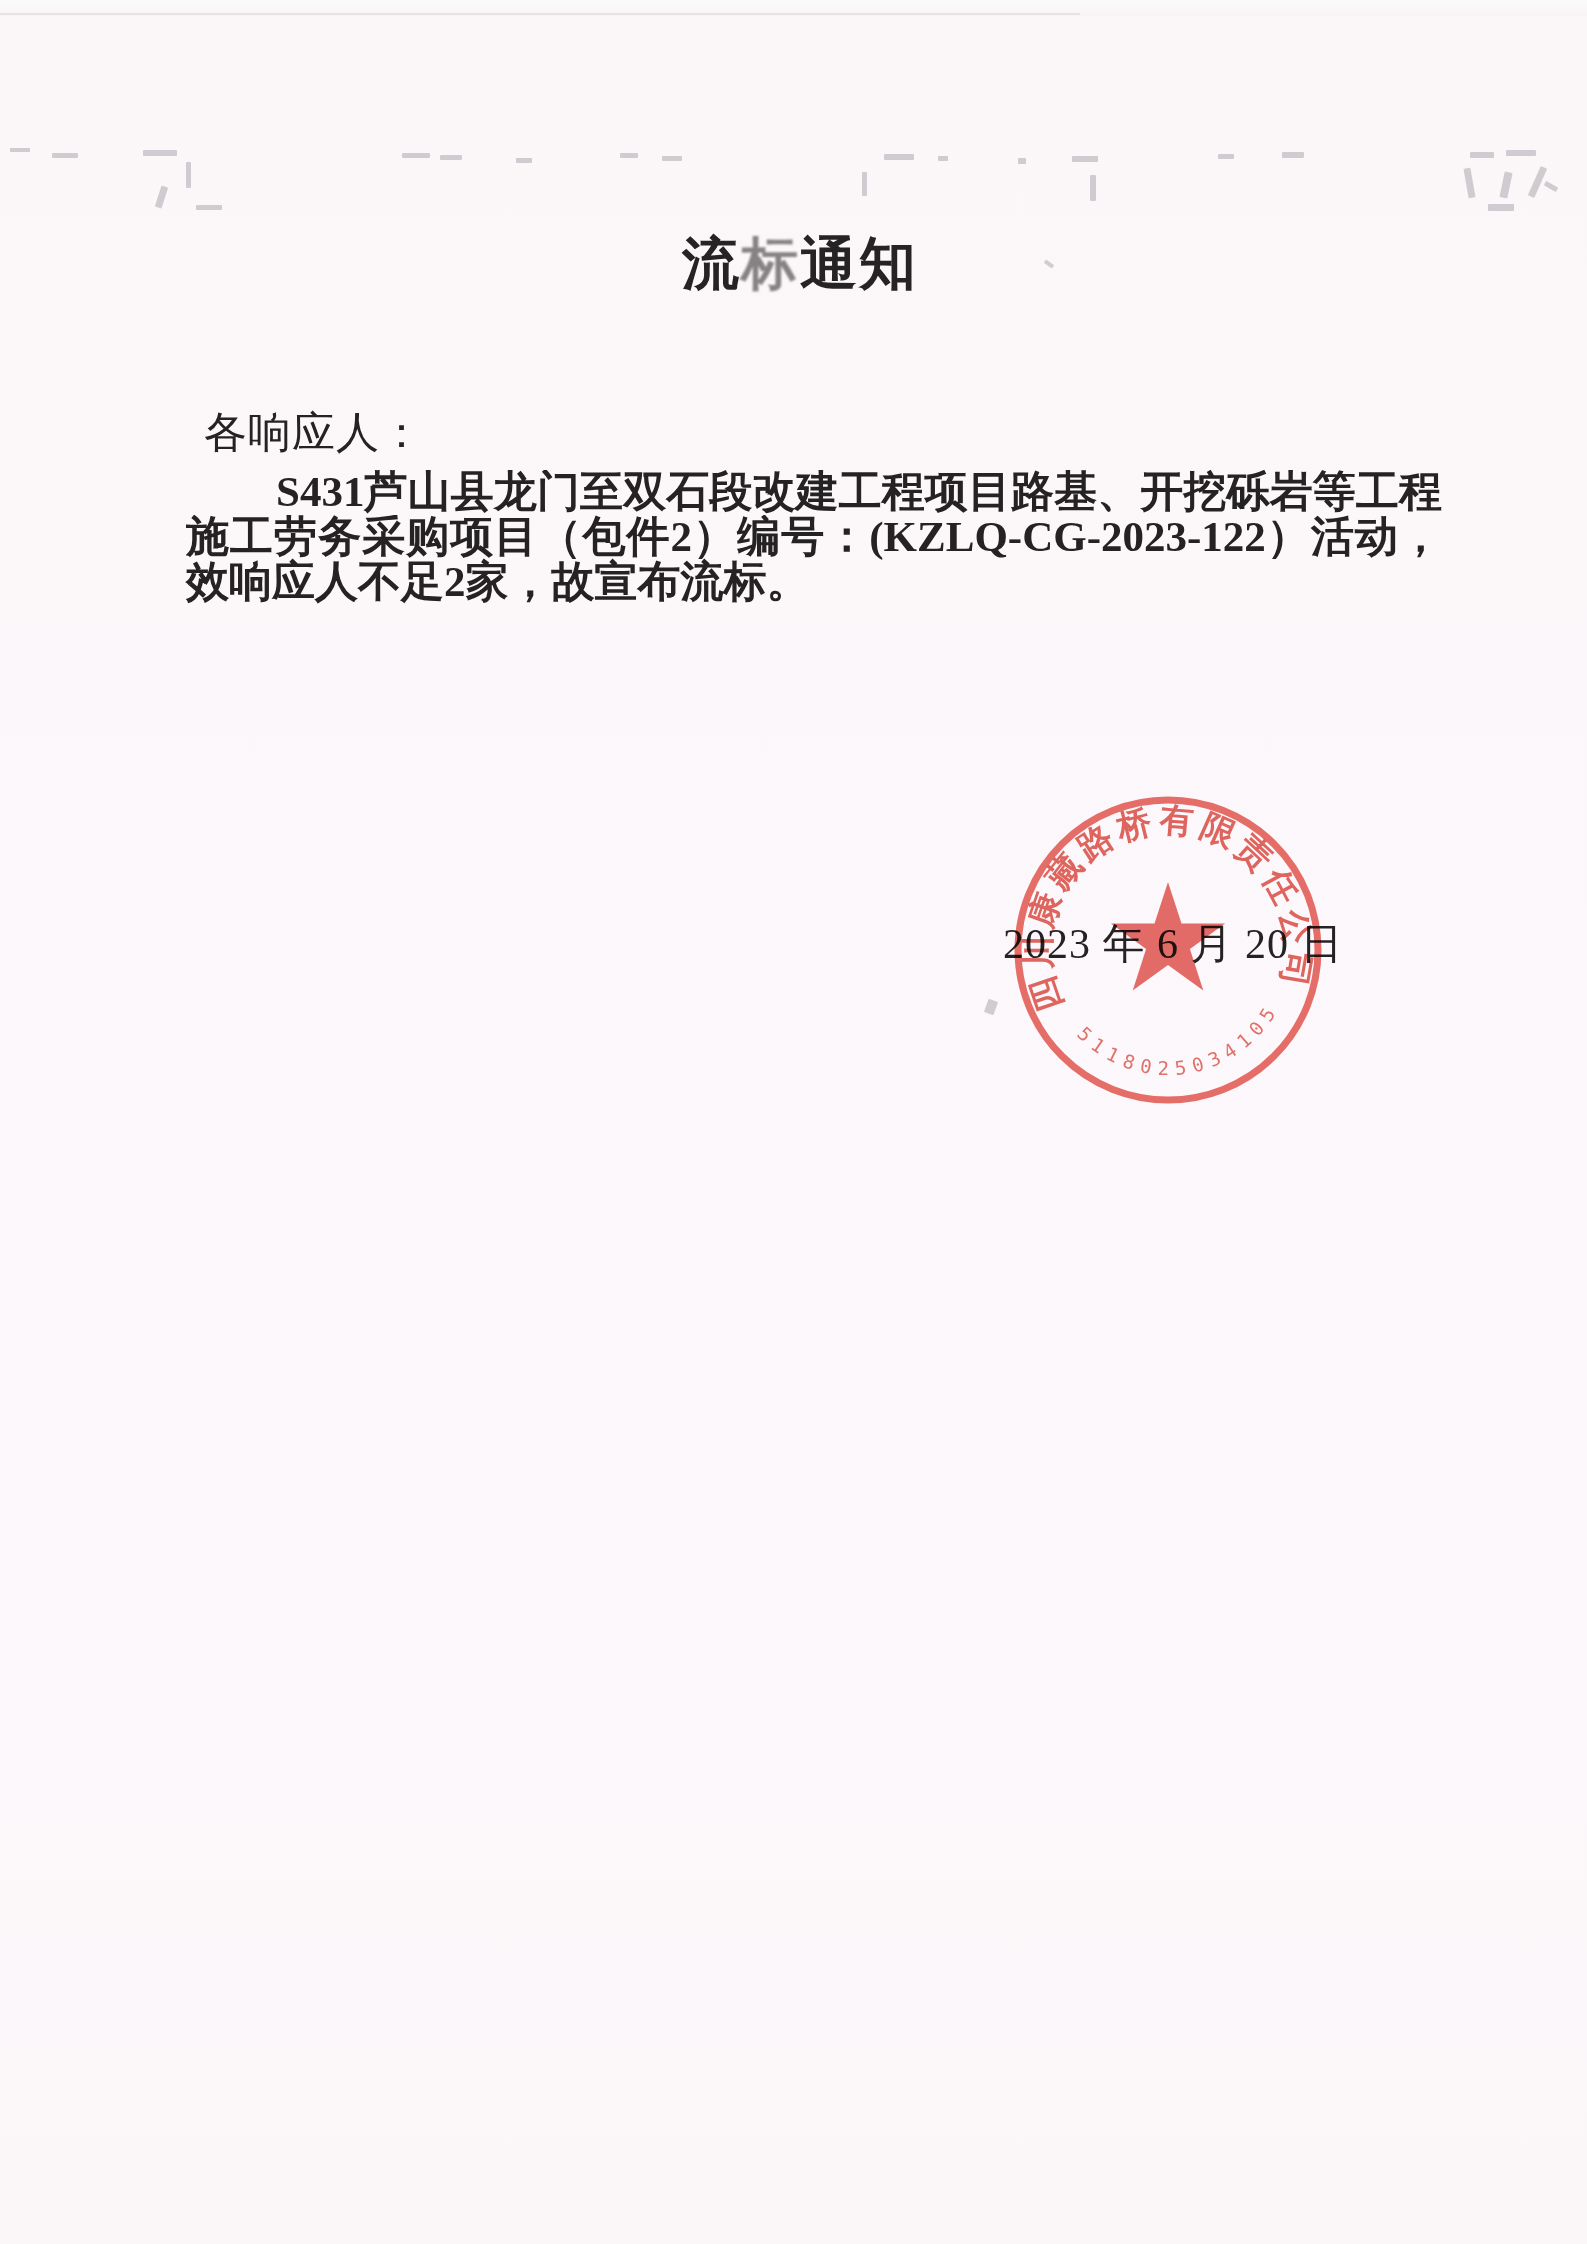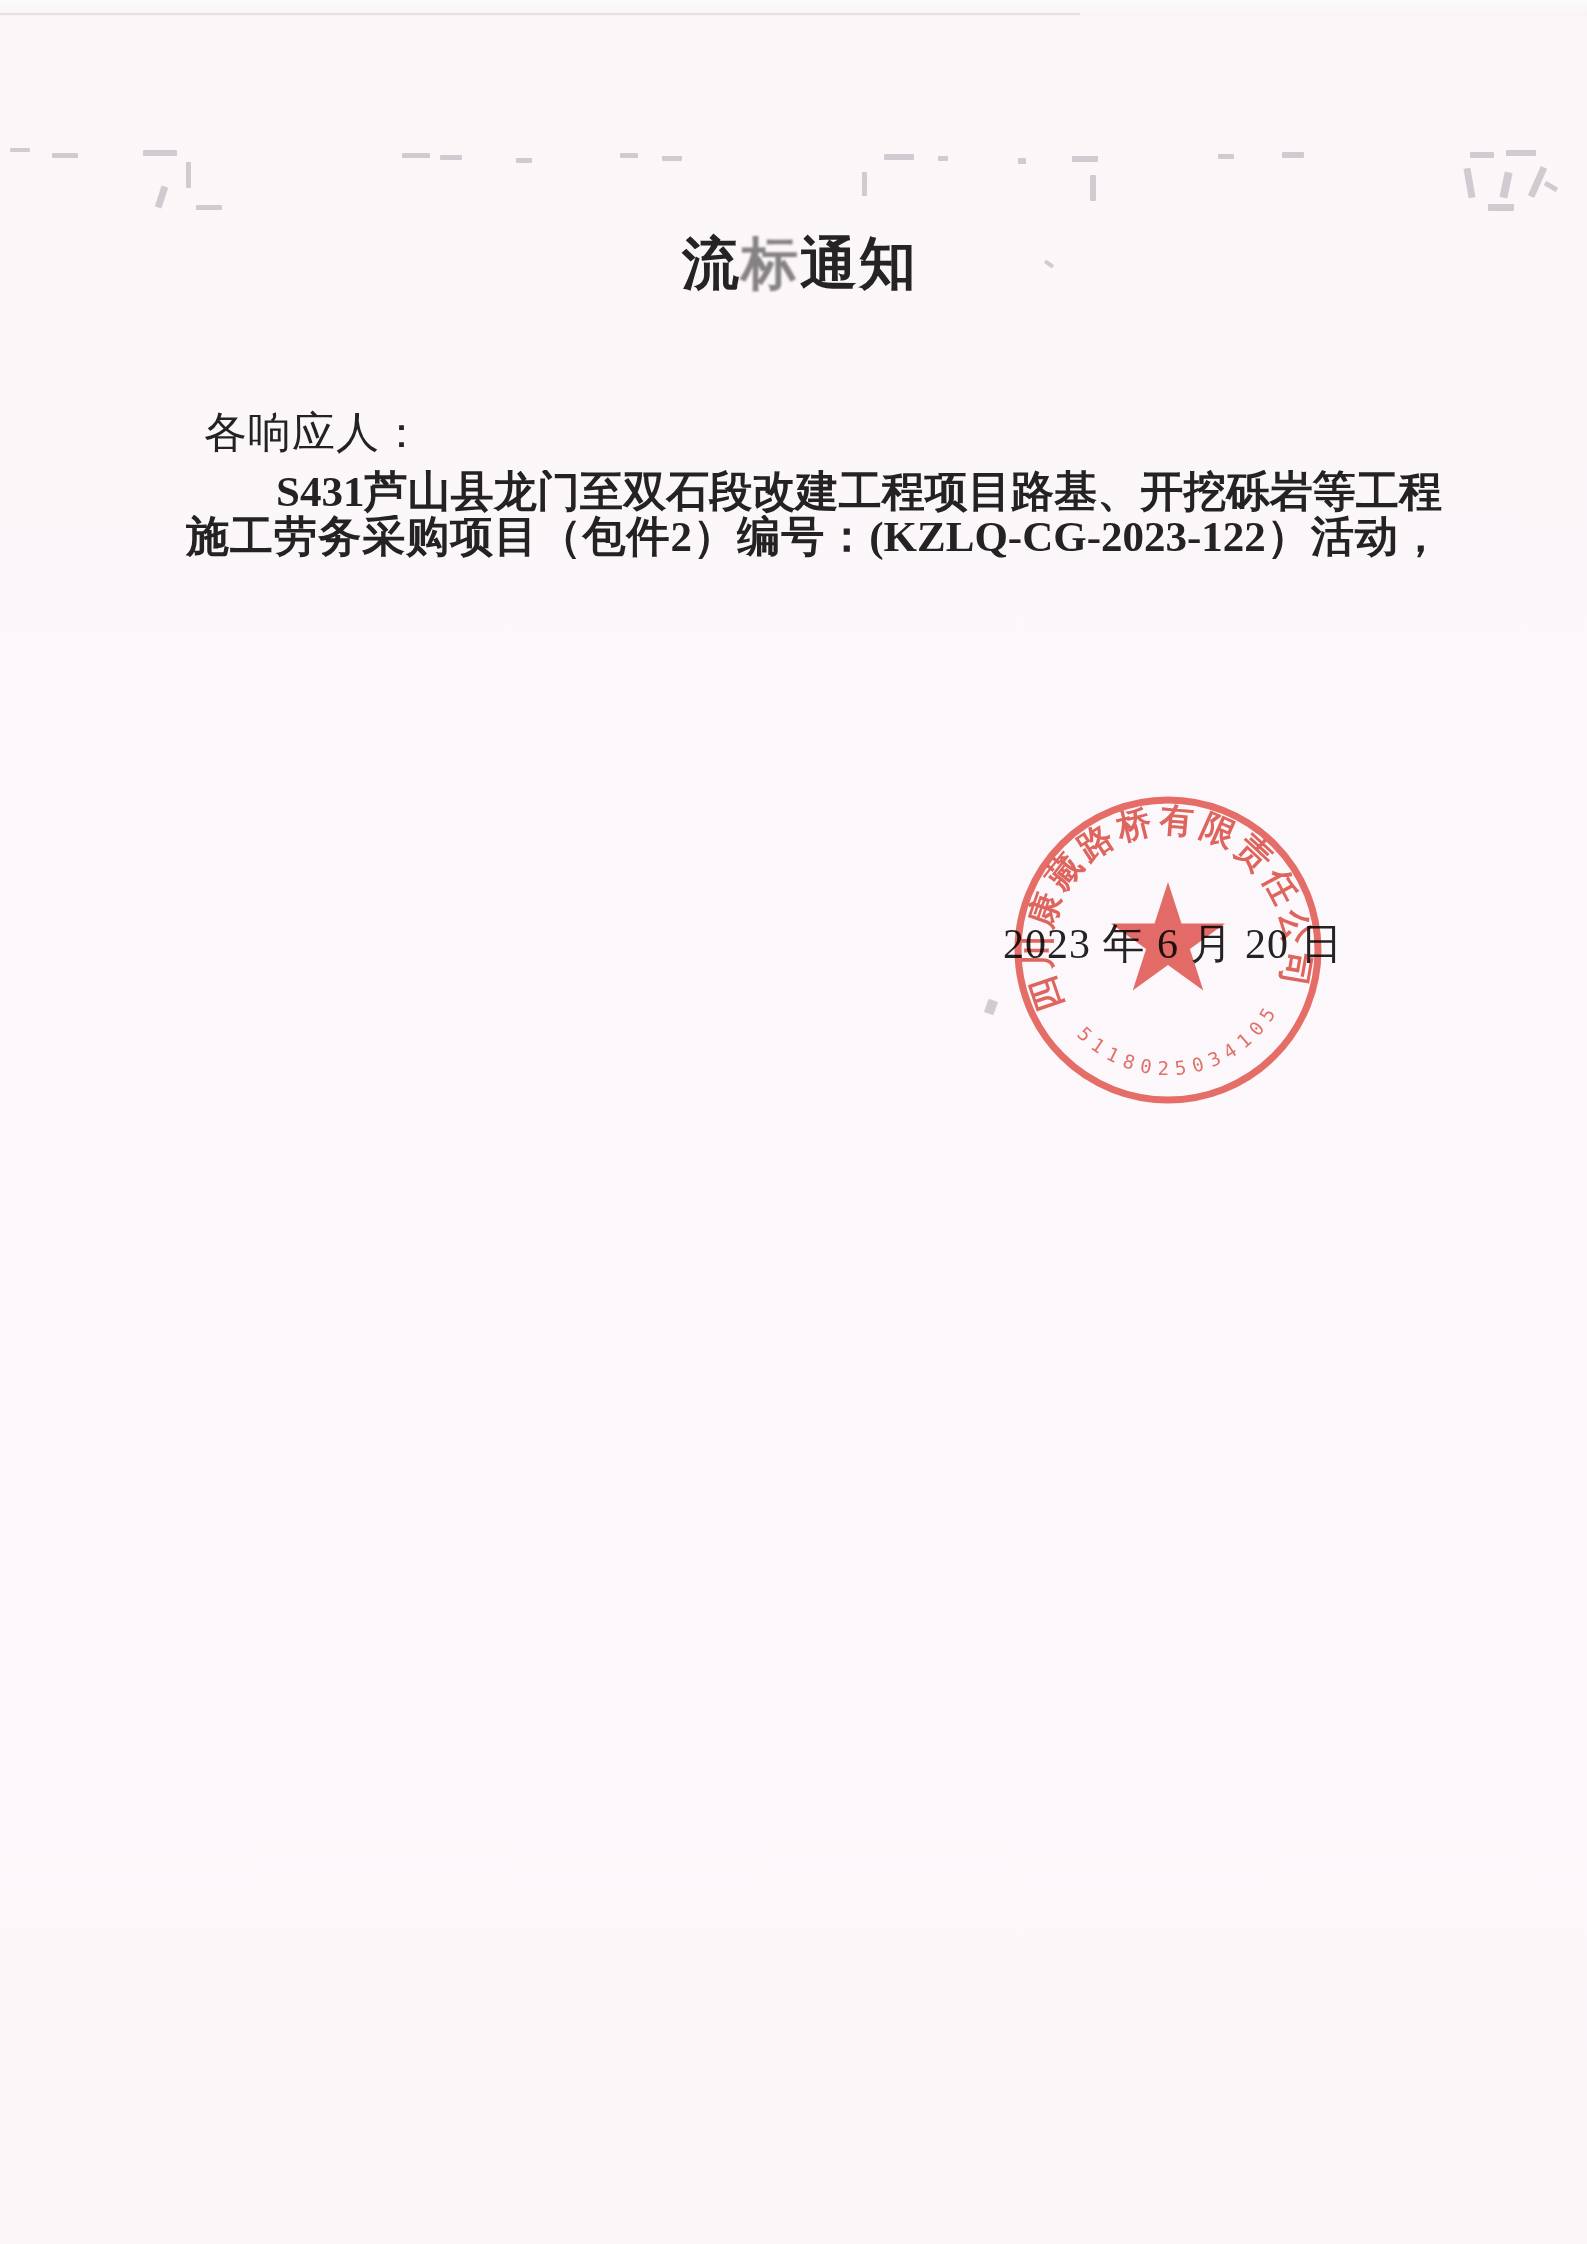--- a/index.html
+++ b/index.html
@@ -99,20 +99,21 @@
 
   <div class="doc-title">
     <span>流</span><span class="faded">标</span><span>通知</span>
   </div>
 
   <div class="salutation">各响应人：</div>
 
   <div class="body-par">
     <div class="line just indent">S431芦山县龙门至双石段改建工程项目路基、开挖砾岩等工程</div>
     <div class="line just">施工劳务采购项目（包件2）编号：(KZLQ-CG-2023-122）活动，因有</div>
+    <div class="line">效响应人不足2家，故宣布流标。</div>
   </div>
 
   <div class="date-line">2023 年 6 月 20 日</div>
 
   <div class="seal">
     <svg viewBox="0 0 320 320" xmlns="http://www.w3.org/2000/svg">
       <defs>
         <path id="arcTop" d="M 63.4 227.7 A 118 118 0 1 1 256.6 227.7" fill="none"></path>
         <path id="arcBottom" d="M 51.7 222.5 A 125 125 0 0 0 268.3 222.5" fill="none"></path>
       </defs>

